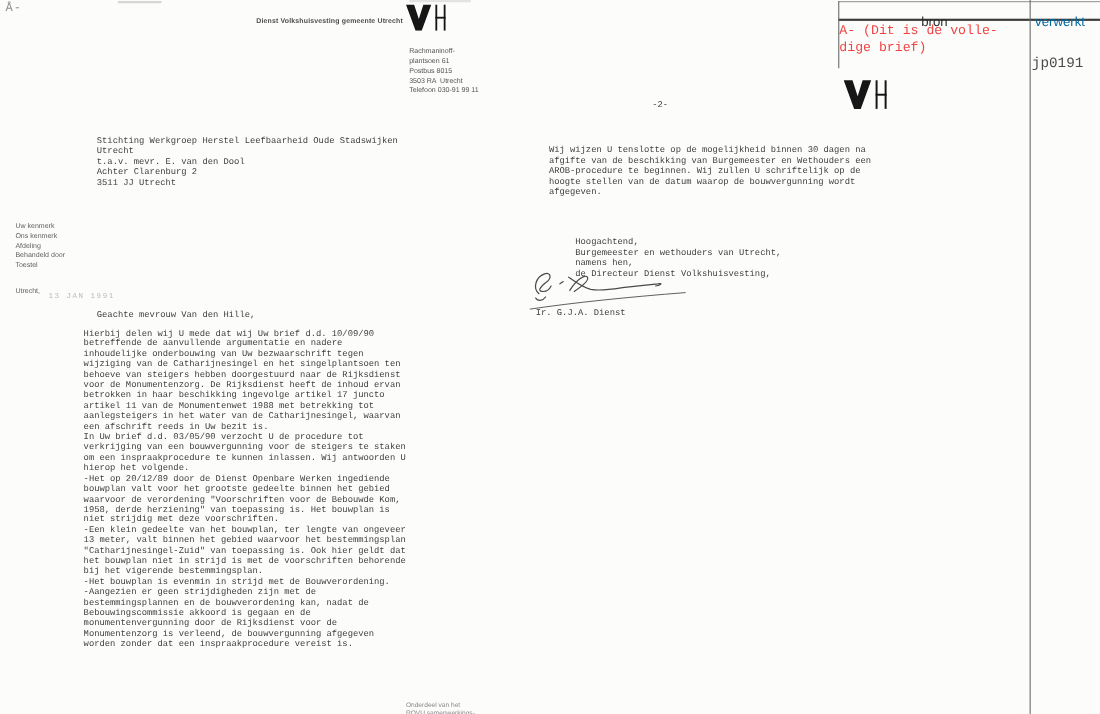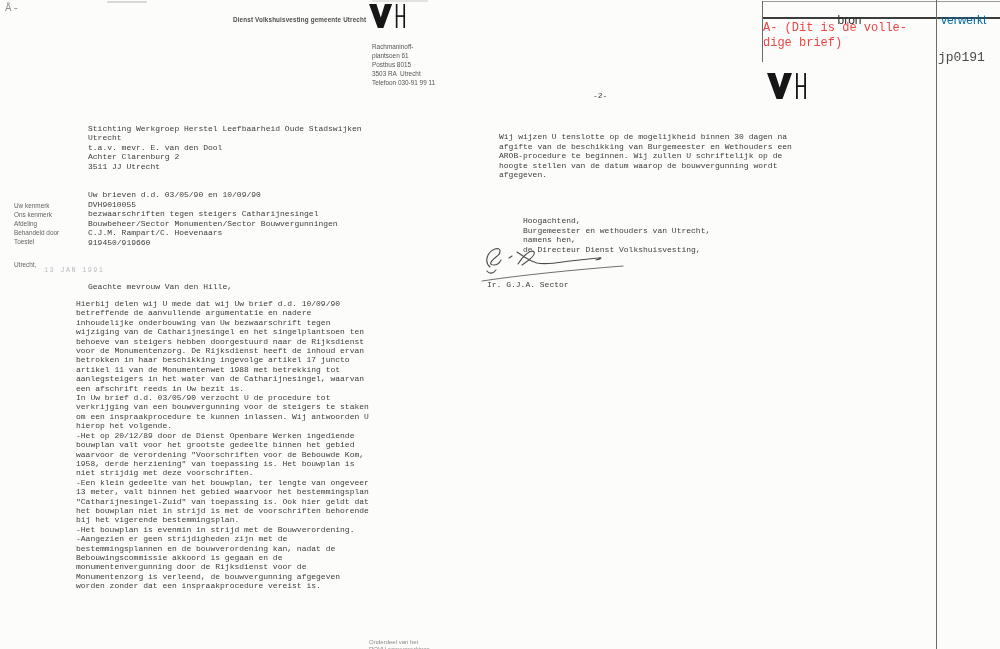--- a/index.html
+++ b/index.html
@@ -93,26 +93,20 @@
 Utrecht
 t.a.v. mevr. E. van den Dool
 Achter Clarenburg 2
 3511 JJ Utrecht</div>
 
   <div class="abs sans pre ref-labels">Uw kenmerk
 Ons kenmerk
 Afdeling
 Behandeld door
 Toestel</div>
-  <div class="abs mono pre ink ref-values">Uw brieven d.d. 03/05/90 en 10/09/90
-DVH9010055
-bezwaarschriften tegen steigers Catharijnesingel
-Bouwbeheer/Sector Monumenten/Sector Bouwvergunningen
-C.J.M. Rampart/C. Hoevenaars
-919450/919660</div>
 
   <div class="abs sans city-line">Utrecht,</div>
   <div class="abs mono date-stamp">13 JAN 1991</div>
 
   <div class="abs mono ink salutation">Geachte mevrouw Van den Hille,</div>
 
   <div class="abs mono pre ink body1">Hierbij delen wij U mede dat wij Uw brief d.d. 10/09/90
 betreffende de aanvullende argumentatie en nadere
 inhoudelijke onderbouwing van Uw bezwaarschrift tegen
 wijziging van de Catharijnesingel en het singelplantsoen ten
@@ -172,15 +166,15 @@
     <g fill="none" stroke="#4a4a4a" stroke-width="1.1" stroke-linecap="round">
       <path d="M10 22 C4 17 7 7 15 4 C21 2 22 8 16 12 C11 16 8 20 14 20 C18 20 20 17 21 15"></path>
       <path d="M7 26 C9 29 13 29 16 25"></path>
       <path d="M29 13 l3 -2"></path>
       <path d="M38 19 C44 9 52 4 54 7 C56 10 48 16 42 20"></path>
       <path d="M37 7 C43 11 49 16 57 18 C66 20 76 18 90 16 L118 13 C123 12 121 14 116 15"></path>
       <path d="M2 36 C42 30 92 25 143 21" stroke-width="0.8"></path>
     </g>
   </svg>
 
-  <div class="abs mono ink signatory">Ir. G.J.A. Sector</div>
+  <div class="abs mono ink signatory">Ir. G.J.A. Dienst</div>
 
 </div>
 
 </body></html>

